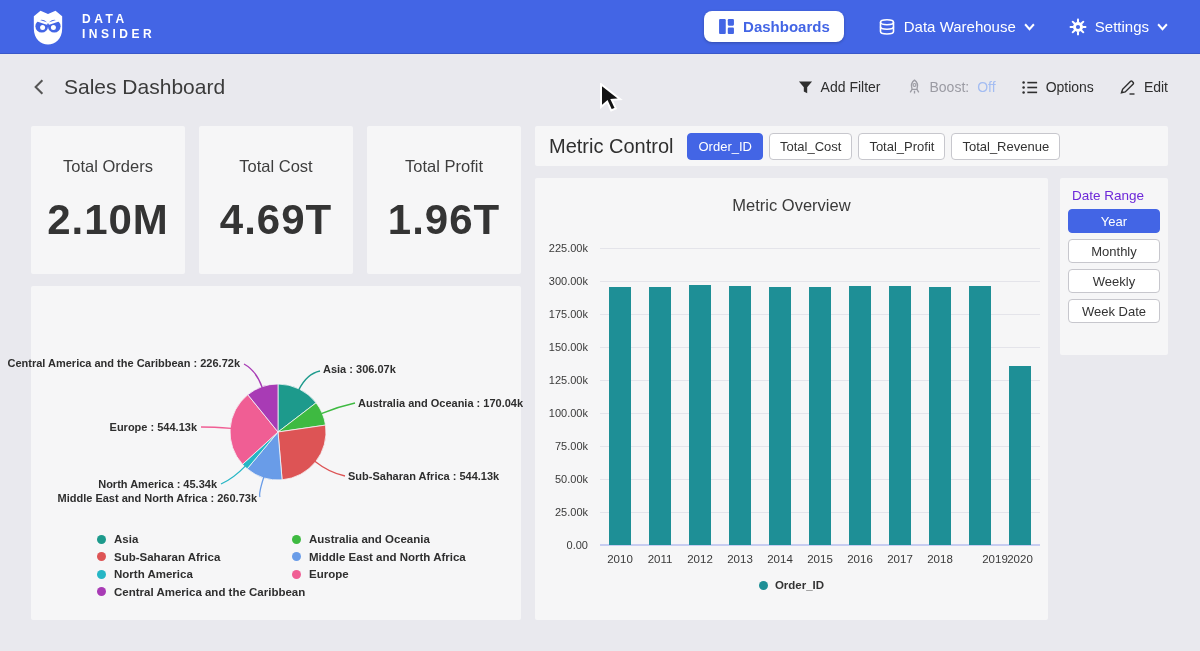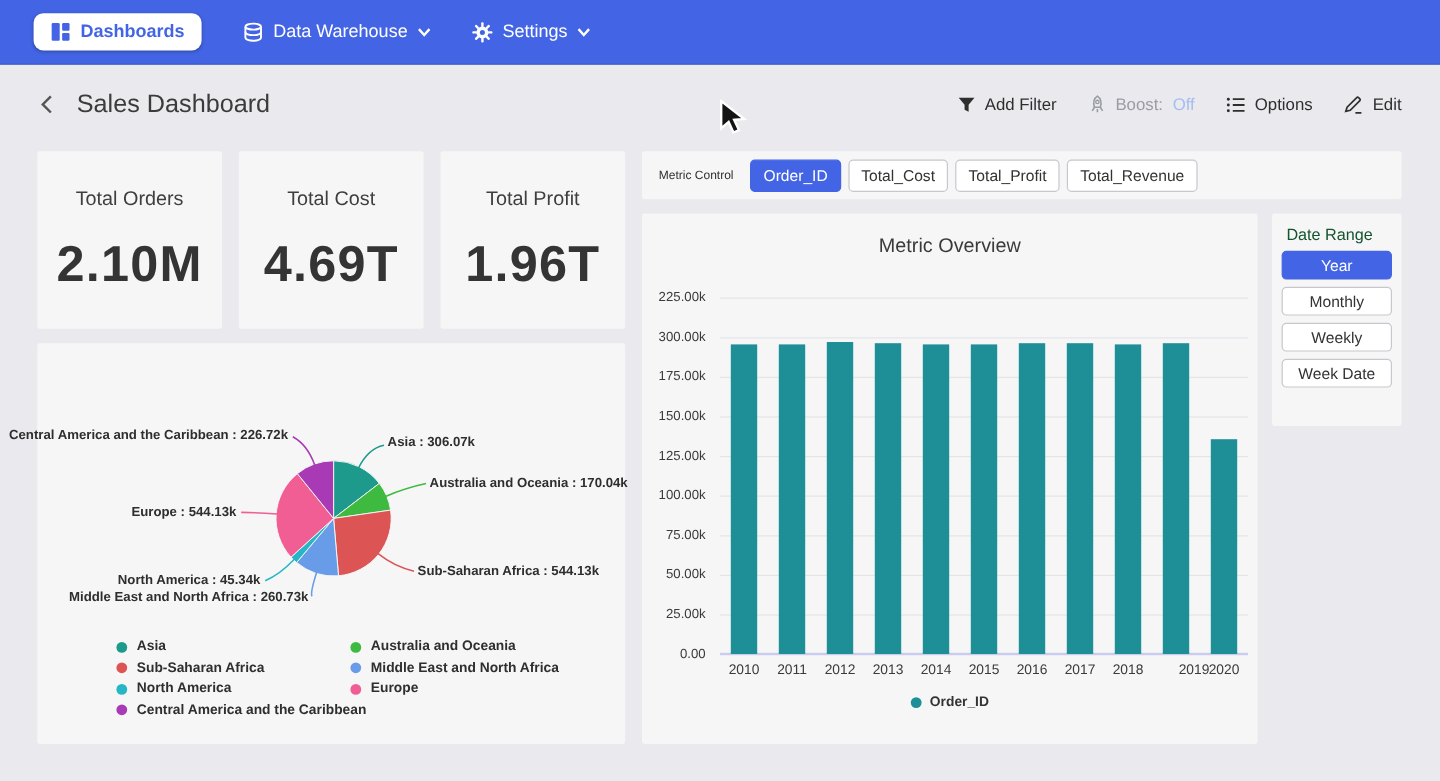--- a/index.html
+++ b/index.html
@@ -30,41 +30,41 @@
 
   
   .card { position:absolute; background:#f6f6f7; border-radius:2px; }
 
   .kpi-card { width:154px; height:148px; display:flex; flex-direction:column; align-items:center; justify-content:center; gap:20px; }
   .kpi-label { font-size:16.5px; font-weight:500; color:#3e3e3e; }
   .kpi-value { font-size:42px; font-weight:bold; color:#343434; letter-spacing:1px; }
 
   
   .metric-bar { left:535px; top:126px; width:633px; height:40px; display:flex; align-items:center; padding-left:14px; gap:6px; }
-  .metric-label { font-size:10px; color:#2f2f2f; margin-right:8px; }
+  .metric-label { font-size:20px; color:#2f2f2f; margin-right:8px; }
   .chip { font-family:inherit; font-size:13px; color:#333; background:#fff; border:1px solid #c7c7cd;
           border-radius:4px; padding:5px 10px; cursor:pointer; white-space:nowrap; }
   .chip.selected { background:#4365e5; border-color:#4365e5; color:#fff; }
 
   
   .bar-card { left:535px; top:178px; width:513px; height:442px; }
   .chart-title { position:absolute; left:0; right:0; top:18px; text-align:center; font-size:16.5px; color:#3a3a3a; }
   .bar-plot { position:absolute; left:65px; top:70px; width:440px; height:297px; }
   .gridline { position:absolute; left:0; right:0; height:1px; background:#e4e4ea; }
   .baseline { position:absolute; left:0; right:0; bottom:-1px; height:2px; background:#c7cdf1; }
   .bar { position:absolute; bottom:0; width:22px; }
   .ytick { position:absolute; width:53px; text-align:right; font-size:11px; color:#3a3a3a; }
   .xtick { position:absolute; width:40px; text-align:center; font-size:11.5px; color:#3a3a3a; top:375px; }
   .chart-legend { position:absolute; left:0; right:0; top:401px; display:flex; justify-content:center; align-items:center; gap:7px; cursor:pointer; }
   .legend-dot { width:9px; height:9px; border-radius:50%; }
   .legend-text { font-size:11.5px; font-weight:bold; color:#333; }
 
   
   .date-card { left:1060px; top:178px; width:108px; height:177px; }
-  .date-label { position:absolute; left:12px; top:10px; font-size:13.5px; font-weight:500; color:#14532d; }
+  .date-label { position:absolute; left:12px; top:10px; font-size:13.5px; font-weight:500; color:#6d28d9; }
   .date-btn { position:absolute; left:8px; width:92px; height:24px; border:1px solid #c7c7cd; border-radius:4px;
               background:#fff; font-family:inherit; font-size:13px; color:#333; cursor:pointer; }
   .date-btn.selected { background:#4365e5; border-color:#4365e5; color:#fff; }
 
   
   .pie-card { left:31px; top:286px; width:490px; height:334px; }
   .pie-svg { position:absolute; left:0; top:0; }
   .pie-label { position:absolute; font-size:11px; font-weight:bold; color:#2e2e2e; white-space:nowrap; }
   .pl0 { left:292px; top:77px; }
   .pl1 { left:327px; top:111px; }
@@ -78,20 +78,34 @@
   .pie-legend-col.c2 { left:261px; }
   .pie-legend-item { display:flex; align-items:center; gap:8px; cursor:pointer; }
   .pie-legend-item .legend-text { font-size:11.5px; font-weight:bold; color:#2f2f2f; }
 
   .cursor { position:absolute; left:599px; top:83px; pointer-events:none; }
 </style>
 </head>
 <body>
 
 <div class="nav">
+  <div class="brand">
+    <svg width="40" height="40" viewBox="0 0 48 48">
+      <path d="M7 11 L15 4.5 L24 8.5 L33 4.5 L41 11 L41 26 C41 38 32.5 45 24 45 C15.5 45 7 38 7 26 Z" fill="#ffffff"></path>
+      <circle cx="16.5" cy="23" r="7.6" fill="#4365e5"></circle>
+      <circle cx="31.5" cy="23" r="7.6" fill="#4365e5"></circle>
+      <circle cx="17.5" cy="24.5" r="3" fill="#ffffff"></circle>
+      <circle cx="30.5" cy="24.5" r="3" fill="#ffffff"></circle>
+      <path d="M9.5 15.5 L23 20 M38.5 15.5 L25 20" stroke="#ffffff" stroke-width="3" fill="none"></path>
+    </svg>
+    <div class="brand-text">
+      <div>DATA</div>
+      <div>INSIDER</div>
+    </div>
+  </div>
   <div class="nav-right">
     <button class="nav-pill">
       <svg width="17" height="17" viewBox="0 0 16 16">
         <rect x="1" y="1" width="6.3" height="14" rx="1" fill="#4365e5"></rect>
         <rect x="9.2" y="1" width="5.8" height="6.2" rx="1" fill="#4365e5"></rect>
         <rect x="9.2" y="9" width="5.8" height="6" rx="1" fill="#4365e5"></rect>
       </svg>
       <span>Dashboards</span>
     </button>
     <div class="nav-item">

